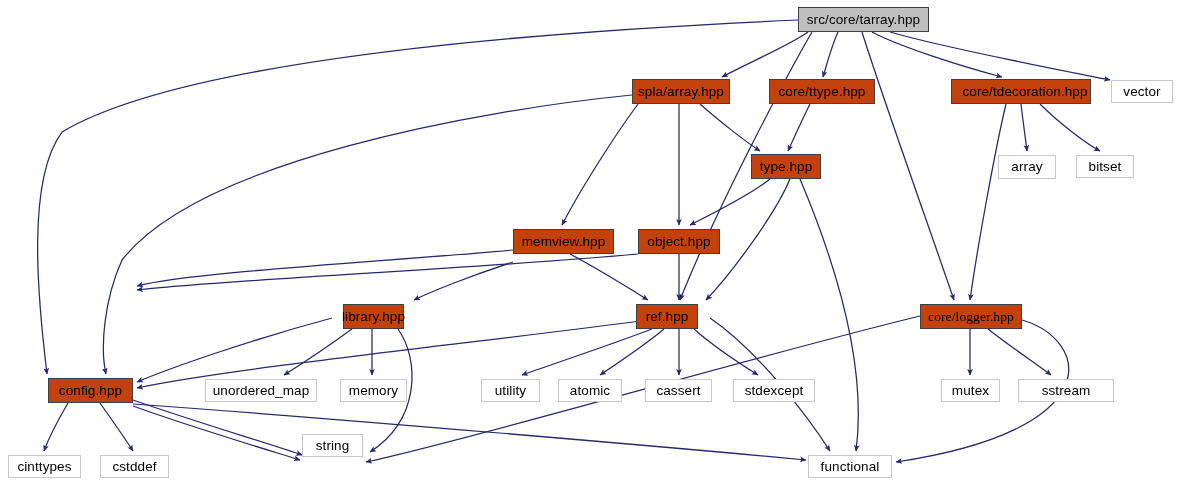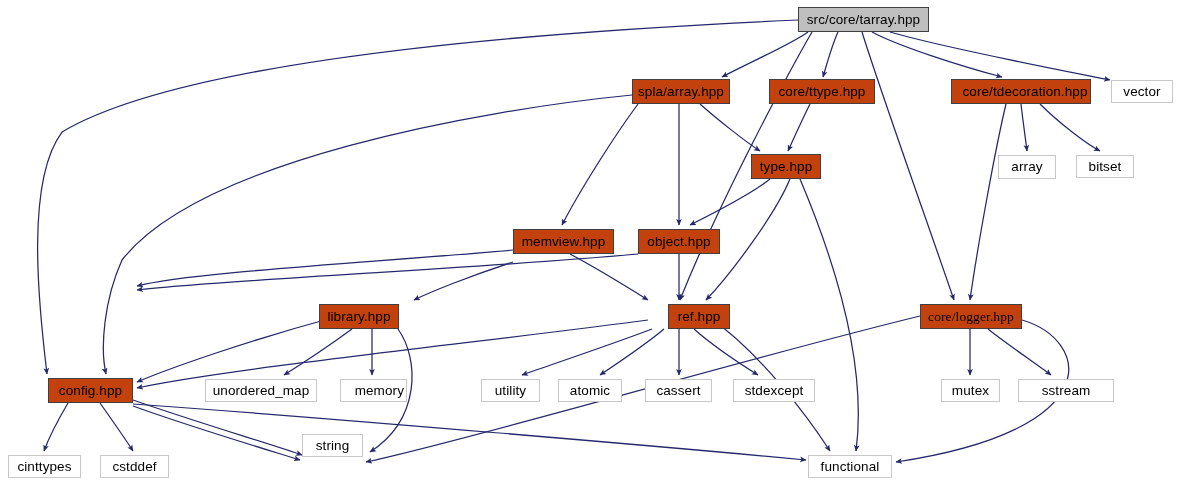--- a/index.html
+++ b/index.html
@@ -139,36 +139,36 @@
       </div>
       <div class="node system" style="left: 1076px; top: 155px; width: 58px; height: 23px;">
         <span class="node-label">bitset</span>
       </div>
       <div class="node local" style="left: 513px; top: 229px; width: 101px; height: 25px;">
         <span class="node-label">memview.hpp</span>
       </div>
       <div class="node local" style="left: 638px; top: 229px; width: 82px; height: 25px;">
         <span class="node-label">object.hpp</span>
       </div>
-      <div class="node local" style="left: 319px; top: 304px; width: 80px; height: 25px;">
+      <div class="node local" style="left: 343px; top: 304px; width: 61px; height: 25px;">
         <span class="node-label">library.hpp</span>
       </div>
-      <div class="node local" style="left: 668px; top: 304px; width: 62px; height: 25px;">
+      <div class="node local" style="left: 636px; top: 304px; width: 62px; height: 25px;">
         <span class="node-label">ref.hpp</span>
       </div>
       <div class="node local" style="left: 920px; top: 304px; width: 102px; height: 25px; font-family: Liberation Serif, serif;">
         <span class="node-label">core/logger.hpp</span>
       </div>
       <div class="node local" style="left: 48px; top: 378px; width: 85px; height: 25px;">
         <span class="node-label">config.hpp</span>
       </div>
       <div class="node system" style="left: 205px; top: 379px; width: 112px; height: 23px;">
         <span class="node-label">unordered_map</span>
       </div>
-      <div class="node system" style="left: 340px; top: 379px; width: 67px; height: 23px; justify-content: flex-end;">
+      <div class="node system" style="left: 340px; top: 379px; width: 67px; height: 23px;">
         <span class="node-label">memory</span>
       </div>
       <div class="node system" style="left: 481px; top: 379px; width: 59px; height: 23px;">
         <span class="node-label">utility</span>
       </div>
       <div class="node system" style="left: 558px; top: 379px; width: 64px; height: 23px;">
         <span class="node-label">atomic</span>
       </div>
       <div class="node system" style="left: 645px; top: 379px; width: 67px; height: 23px;">
         <span class="node-label">cassert</span>

